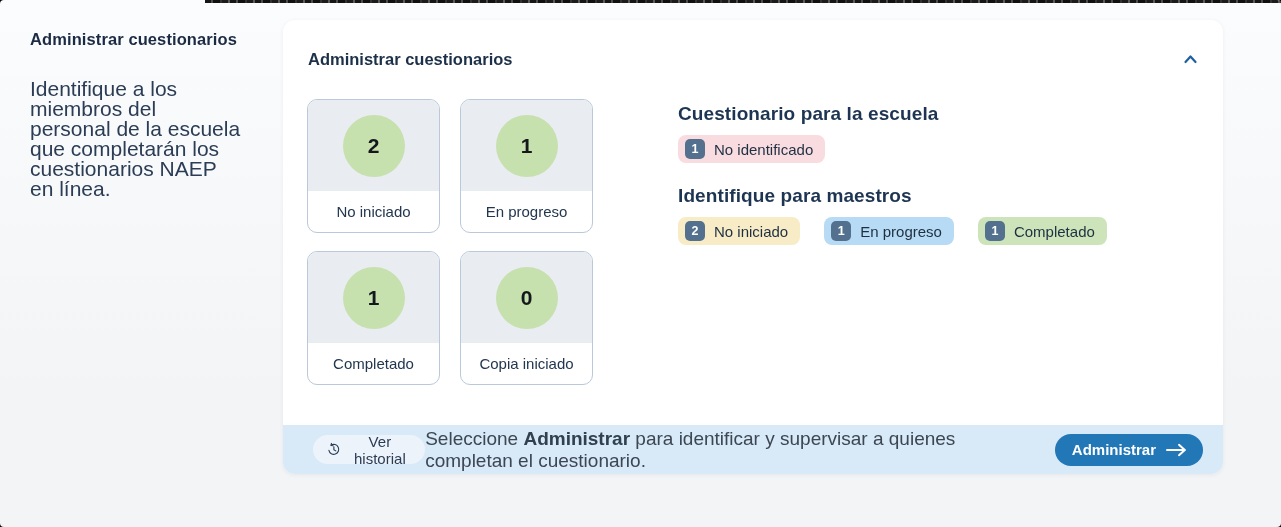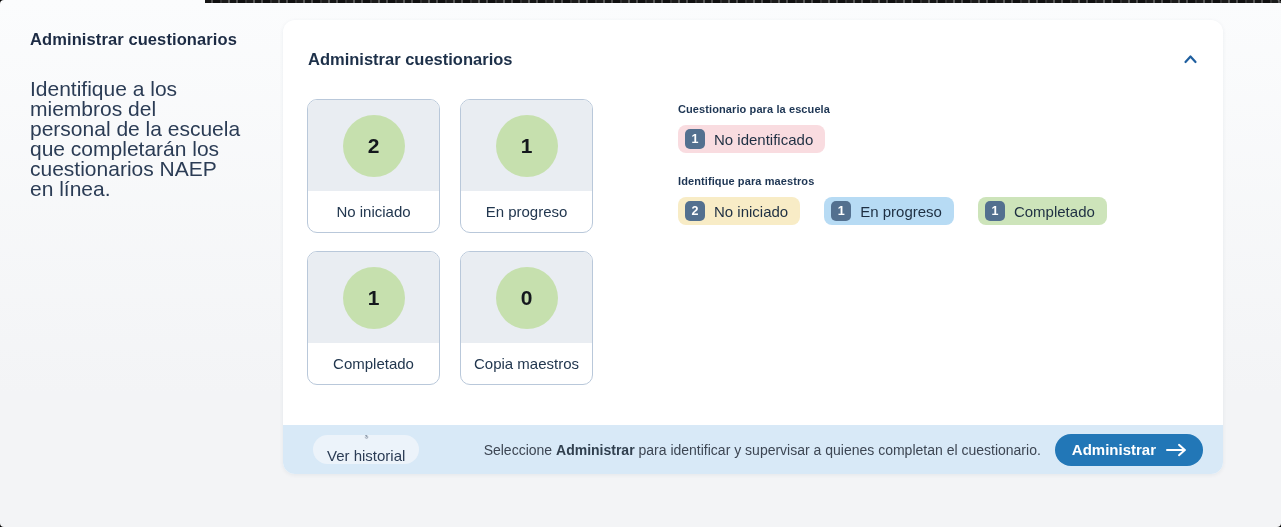--- a/index.html
+++ b/index.html
@@ -59,21 +59,21 @@
     display:flex;align-items:center;justify-content:center;
     font-size:21px;font-weight:700;color:#14181d;
   }
   .stat-label{
     height:41px;display:flex;align-items:center;justify-content:center;
     font-size:15px;color:#22374f;
   }
   
   .status-groups{position:absolute;left:395px;top:83px;}
   .status-groups h4{
-    margin:0 0 10px 0;font-size:11px;font-weight:700;color:#1d3553;letter-spacing:.1px;
+    margin:0 0 10px 0;font-size:19px;font-weight:700;color:#1d3553;letter-spacing:.1px;
   }
   .badges{display:flex;gap:24px;margin:0 0 22px 0;}
   .badge{
     display:inline-flex;align-items:center;border-radius:8px;
     padding:4px 12px 4px 7px;font-size:15px;color:#1e2f42;line-height:19px;
   }
   .badge-pink{background:#f9dce0;}
   .badge-yellow{background:#f8ecc6;}
   .badge-blue{background:#b7dbf4;}
   .badge-green{background:#cde4ba;}
@@ -86,24 +86,24 @@
   
   .panel-footer{
     position:absolute;left:0;right:0;bottom:0;height:49px;
     background:#d8e9f7;border-radius:0 0 12px 12px;
     display:flex;align-items:center;
     padding:0 20px 0 30px;box-sizing:border-box;
   }
   .history-btn{
     height:29px;border:none;border-radius:15px;background:#ecf3fa;
     padding:0 14px;display:inline-flex;align-items:center;gap:8px;
-    font-family:inherit;font-size:15px;color:#2b3c55;cursor:pointer;flex-direction:column;
+    font-family:inherit;font-size:15px;color:#2b3c55;cursor:pointer;
   }
   .footer-msg{
-    margin:0 14px 0 auto;font-size:14px;color:#3d4653;
+    margin:0 14px 0 auto;font-size:19px;color:#3d4653;
   }
   .footer-msg b{color:#31404f;}
   .admin-btn{
     height:32px;border:none;border-radius:17px;background:#2277b7;
     padding:0 15px 0 17px;display:inline-flex;align-items:center;gap:9px;
     font-family:inherit;font-size:15px;font-weight:700;color:#fff;cursor:pointer;
   }
 </style>
 </head>
 <body>
@@ -151,21 +151,21 @@
           </div>
         </div>
         <div class="stat-label">Completado</div>
       </div>
       <div class="stat-card">
         <div class="stat-top">
           <div class="stat-circle">
             <span>0</span>
           </div>
         </div>
-        <div class="stat-label">Copia maestros</div>
+        <div class="stat-label">Copia iniciado</div>
       </div>
     </div>
 
     <div class="status-groups">
       <h4>Cuestionario para la escuela</h4>
       <div class="badges">
         <span class="badge badge-pink">
           <span class="chip">1</span>
           <span>No identificado</span>
         </span>

